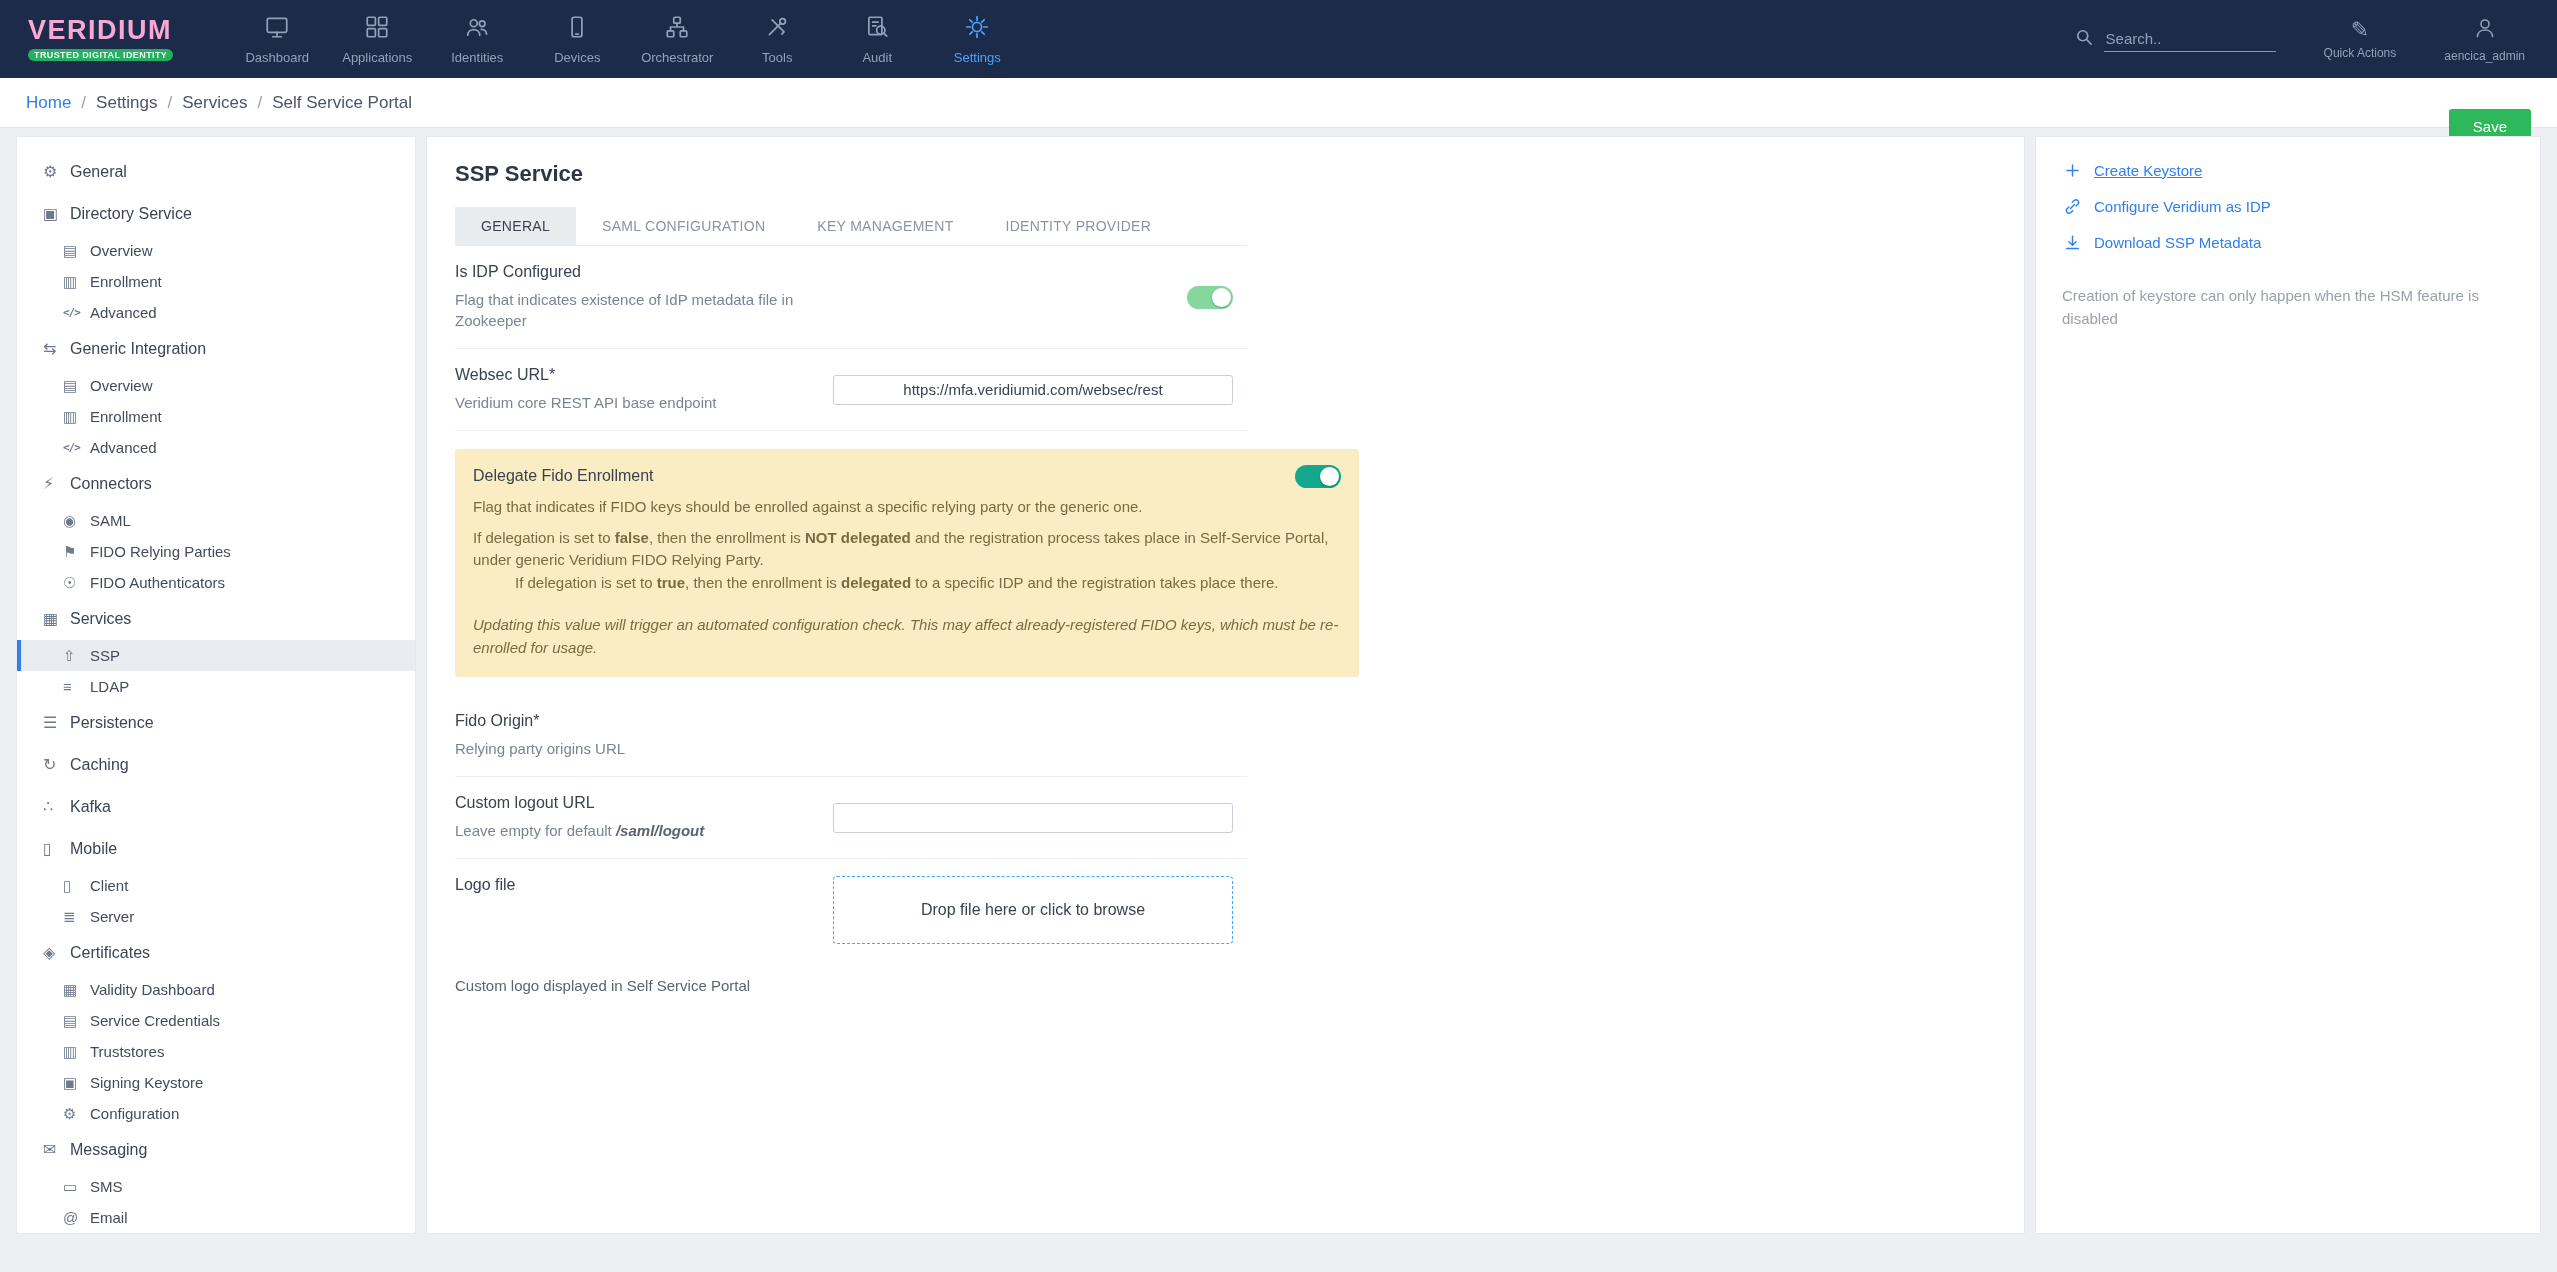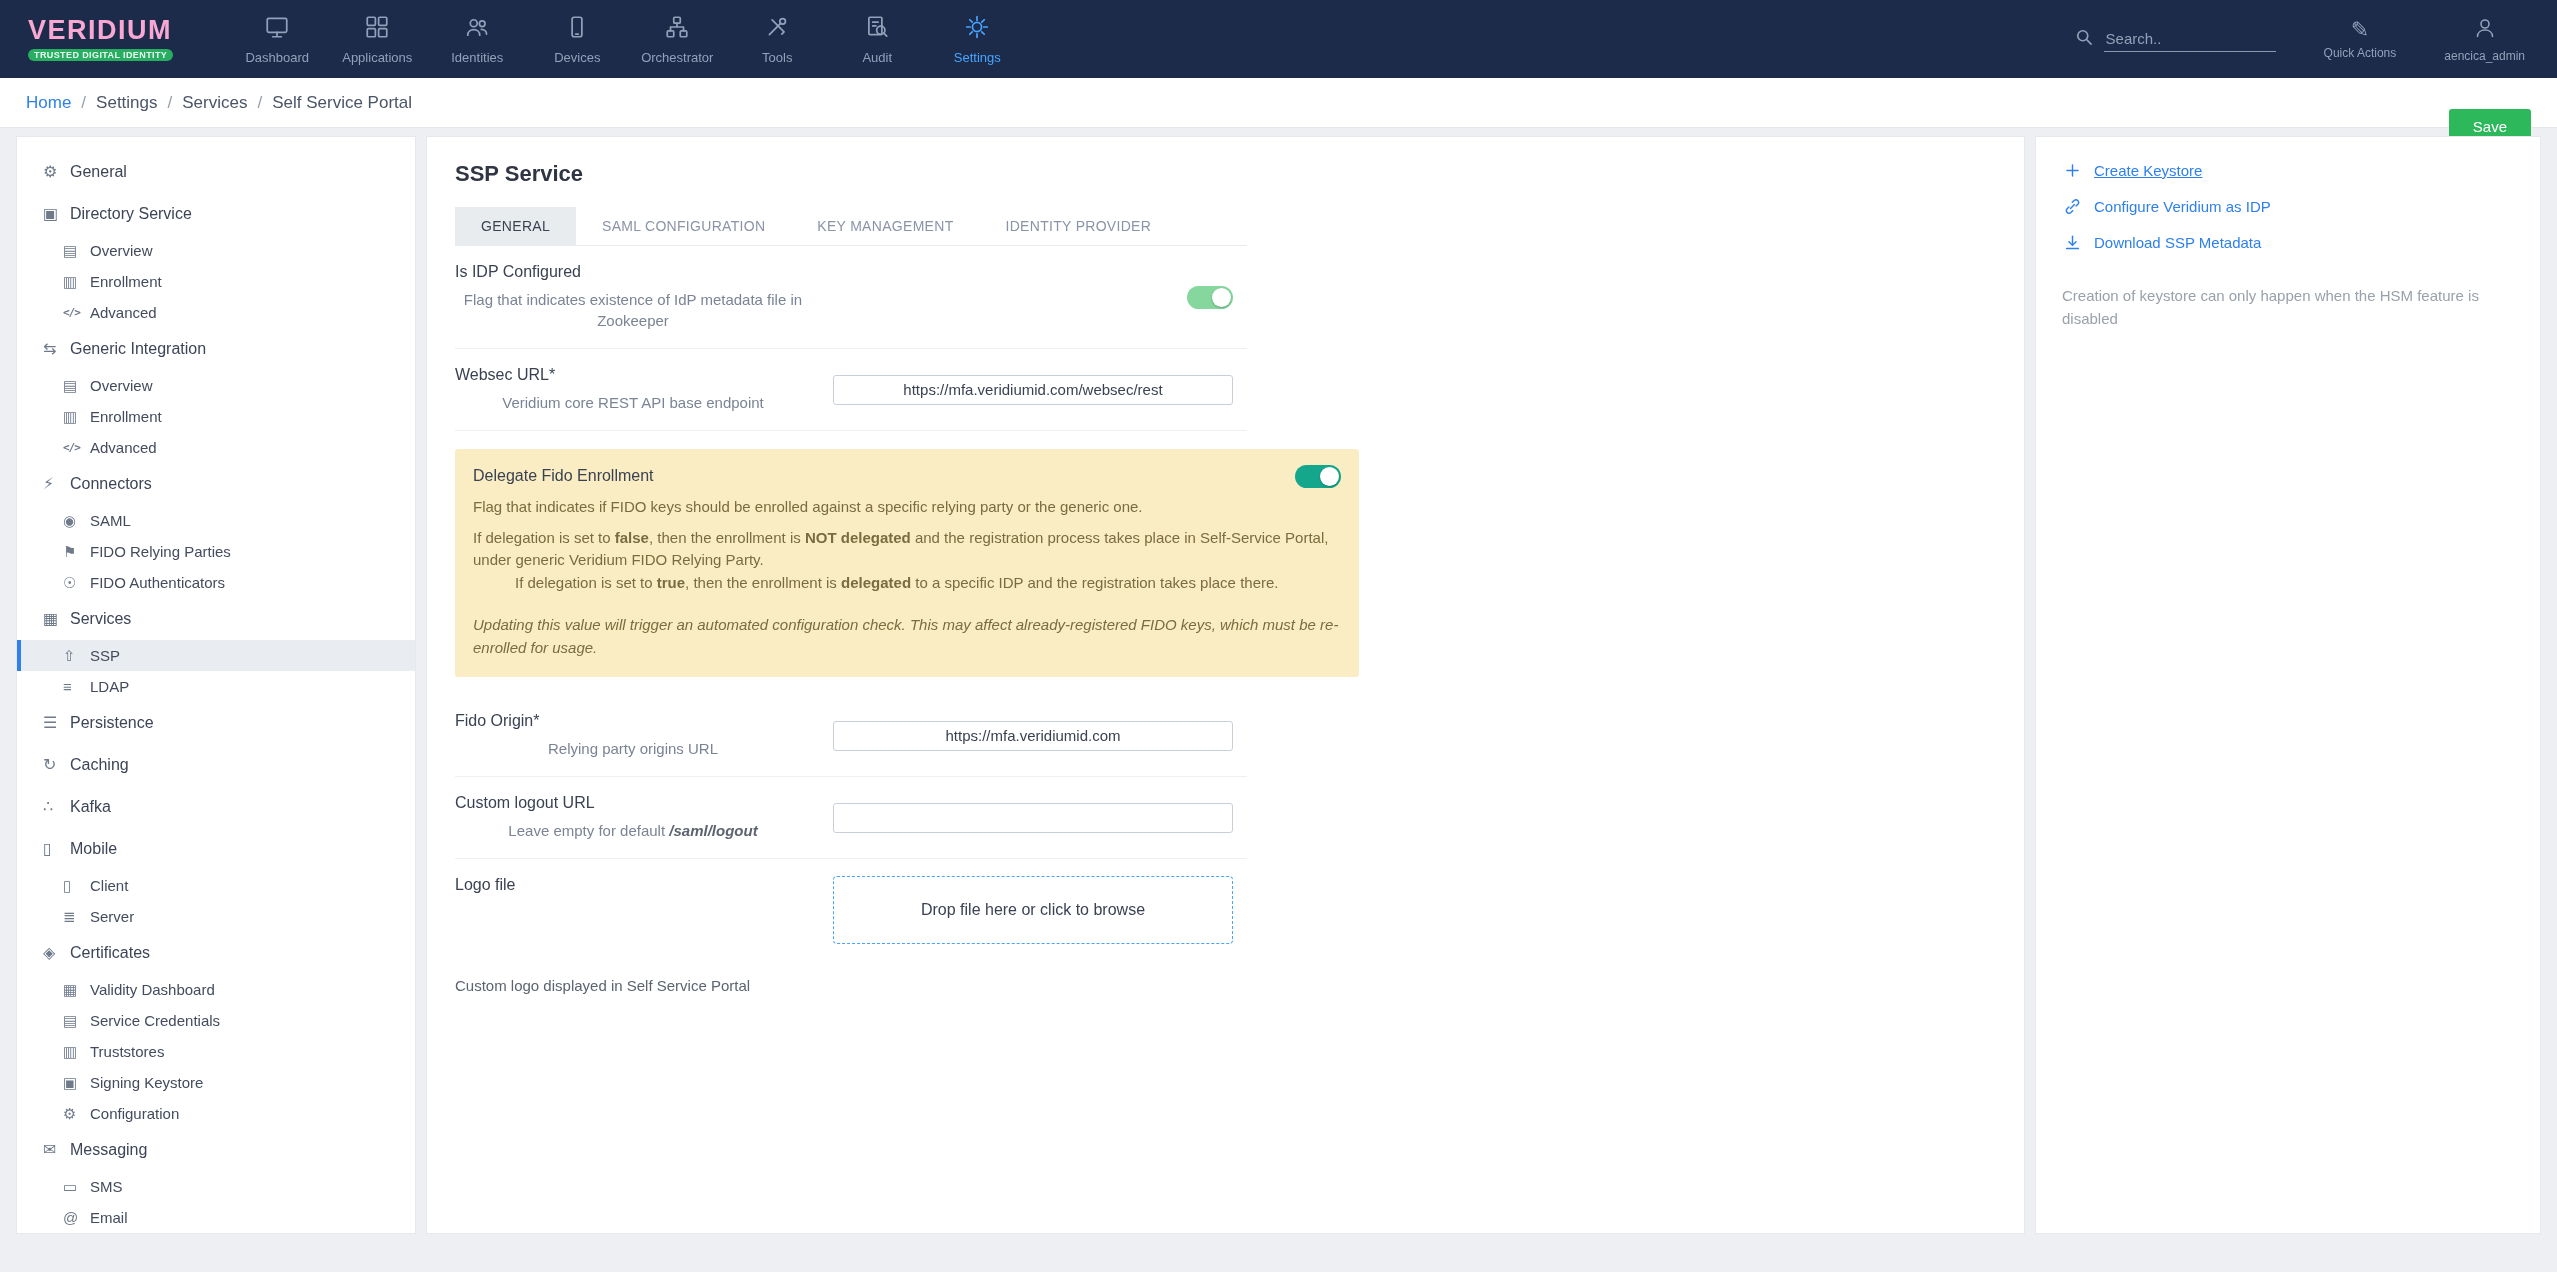--- a/index.html
+++ b/index.html
@@ -52,21 +52,21 @@
   .main-card { flex:1; padding:24px 28px; }
   .page-title { font-size:22px; font-weight:bold; color:#2f3542; margin-bottom:20px; }
   .tabs { display:flex; width:792px; border-bottom:1px solid #e6e9ed; }
   .tab { padding:11px 26px; font-size:14px; color:#8a94a6; letter-spacing:.3px; cursor:pointer; white-space:nowrap; }
   .tab.active { background:#e9ecef; color:#3a4252; }
   .form { width:792px; }
   .frow { display:flex; padding:17px 0; border-bottom:1px solid #edeff2; }
   .frow.noline { border-bottom:none; }
   .fl { flex:0 0 378px; padding-right:22px; }
   .flabel { font-size:16px; color:#3a4252; }
-  .fdesc { font-size:15px; color:#7b8494; margin-top:8px; line-height:1.4;text-align:center; }
+  .fdesc { font-size:15px; color:#7b8494; margin-top:8px; line-height:1.4; }
   .fdesc .em { font-style:italic; font-weight:bold; color:#5c6470; }
   .fc { width:400px; flex:none; display:flex; align-items:center; }
   .fc.right { justify-content:flex-end; }
   .tin { width:100%; height:30px; border:1px solid #c9cfd8; border-radius:3px; font-size:15px; color:#3a4252; text-align:center; font-family:inherit; outline:none; }
   .toggle { width:46px; height:23px; border-radius:12px; position:relative; cursor:pointer; flex:none; }
   .toggle .knob { position:absolute; top:2px; right:2px; width:19px; height:19px; border-radius:50%; background:#fff; box-shadow:0 1px 2px rgba(0,0,0,.25); }
   .toggle.green { background:#85d79e; }
   .toggle.teal { background:#14a78b; }
 
   .warnbox { background:#faedc3; border-radius:3px; margin:18px 0; padding:16px 18px 18px; width:904px; }
@@ -373,23 +373,20 @@
         <p><span>If delegation is set to </span><b>false</b><span>, then the enrollment is </span><b>NOT delegated</b><span> and the registration process takes place in Self-Service Portal, under generic Veridium FIDO Relying Party.</span></p>
         <p class="cont"><span>If delegation is set to </span><b>true</b><span>, then the enrollment is </span><b>delegated</b><span> to a specific IDP and the registration takes place there.</span></p>
         <p class="warn-note">Updating this value will trigger an automated configuration check. This may affect already-registered FIDO keys, which must be re-enrolled for usage.</p>
       </div>
 
       <div class="frow">
         <div class="fl">
           <div class="flabel">Fido Origin*</div>
           <div class="fdesc">Relying party origins URL</div>
         </div>
-        <div class="fc">
-          <input class="tin" type="text" value="https://mfa.veridiumid.com" style="">
-        </div>
       </div>
 
       <div class="frow">
         <div class="fl">
           <div class="flabel">Custom logout URL</div>
           <div class="fdesc"><span>Leave empty for default </span><span class="em">/saml/logout</span></div>
         </div>
         <div class="fc">
           <input class="tin" type="text" value="" style="">
         </div>

